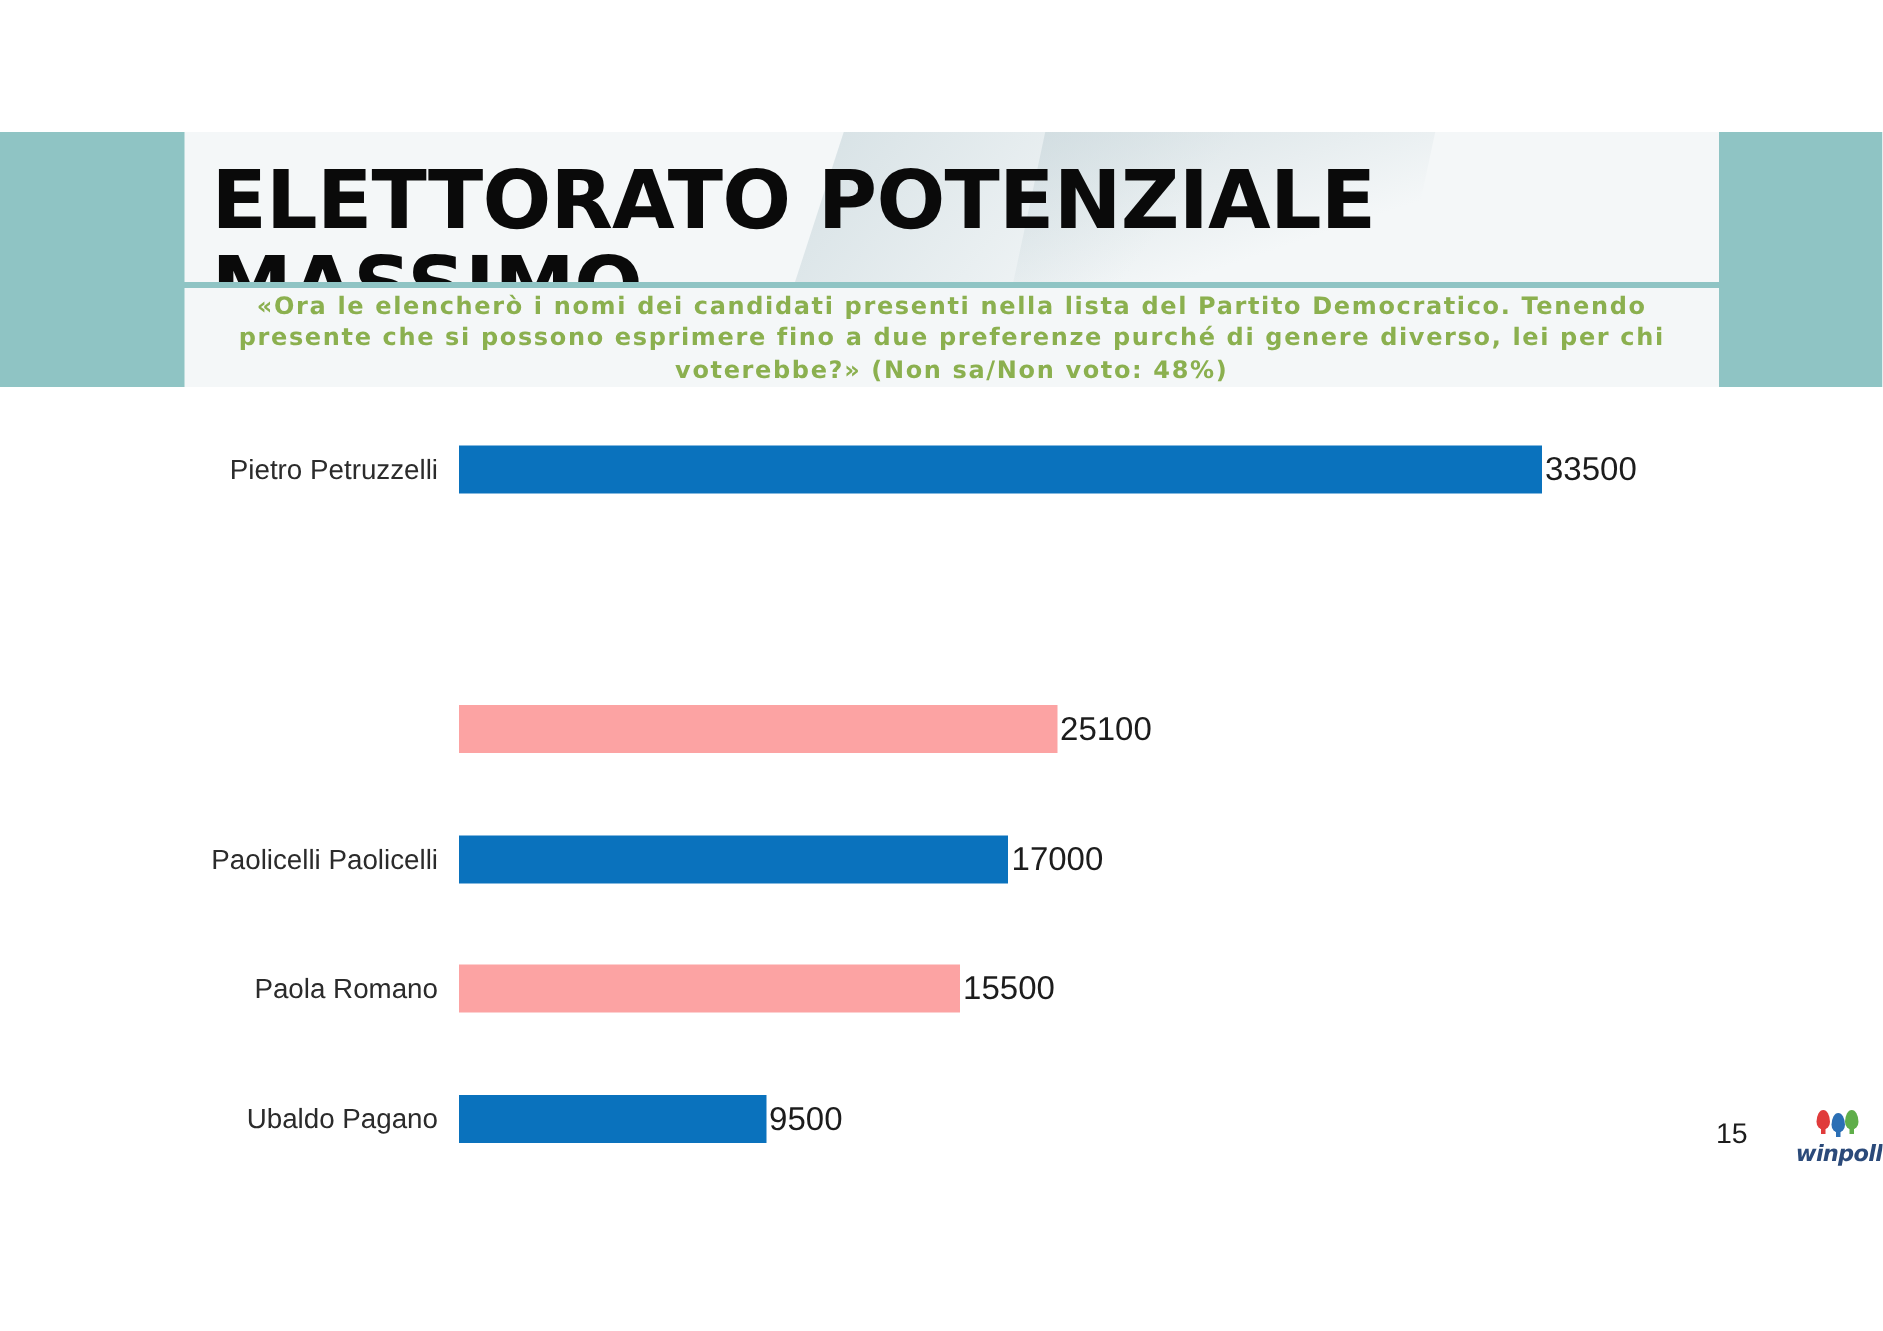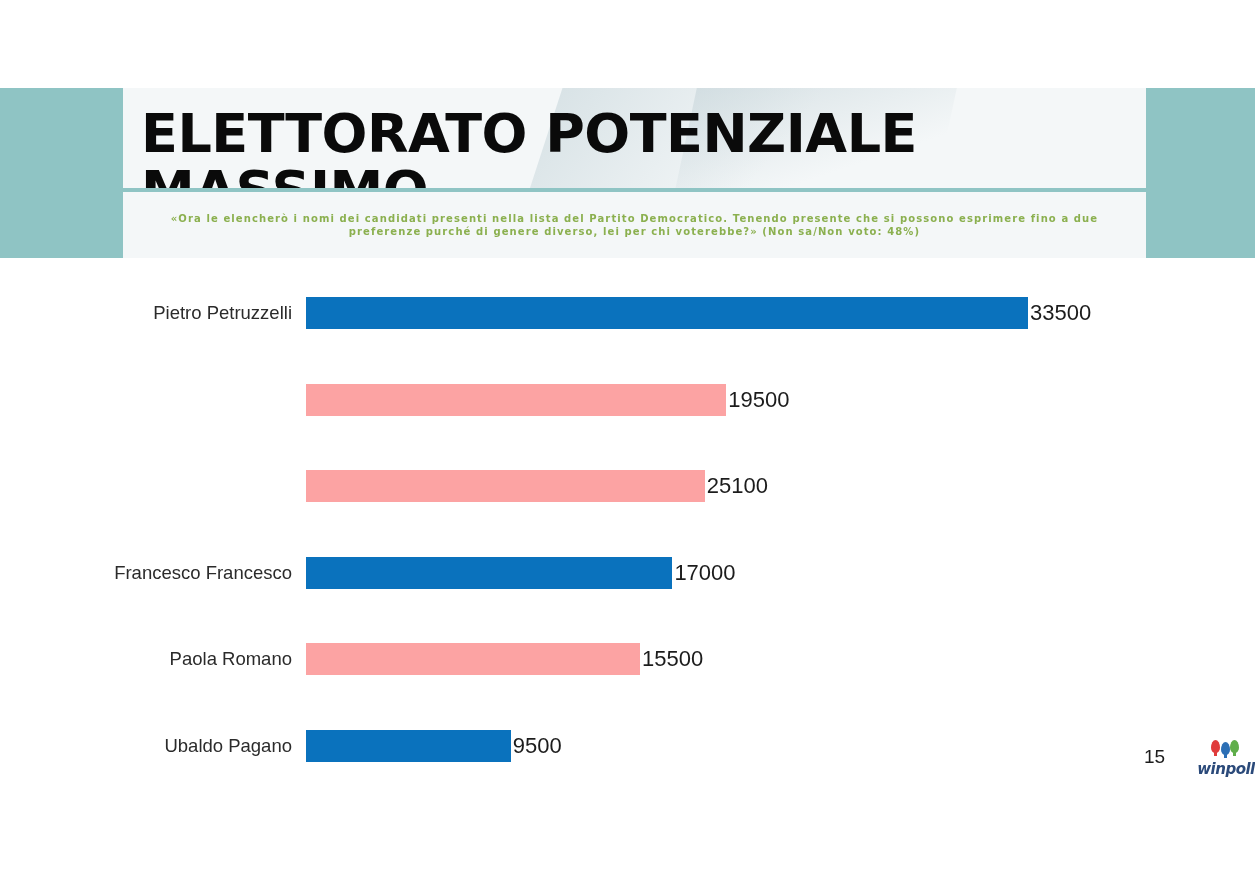--- a/index.html
+++ b/index.html
@@ -75,21 +75,21 @@
     display: flex;
     align-items: center;
     justify-content: center;
   }
   .question-text {
     margin: 0;
     padding: 0 24px;
     text-align: center;
     font-family: "DejaVu Sans", sans-serif;
     font-weight: 700;
-    font-size: 10px;
+    font-size: 16px;
     letter-spacing: 1.1px;
     line-height: 1.35;
     color: #8bb04f;
   }
 
   
   .chart {
     position: absolute;
     left: 0;
     top: 270px;
@@ -199,33 +199,29 @@
 
 <div class="chart" id="chart">
     <div class="bar-row">
       <div class="cat-label">Pietro Petruzzelli</div>
       <div class="bar-track">
         <div class="bar" style="width: 722px; background: rgb(10, 114, 189);"></div>
         <div class="bar-value">33500</div>
       </div>
     </div>
     <div class="bar-row">
-      <div class="bar-track">
-        <div class="bar" style="width: 420.269px; background: rgb(252, 163, 163);"></div>
-        <div class="bar-value">19500</div>
-      </div>
     </div>
     <div class="bar-row">
       <div class="bar-track">
         <div class="bar" style="width: 398.716px; background: rgb(252, 163, 163);"></div>
         <div class="bar-value">25100</div>
       </div>
     </div>
     <div class="bar-row">
-      <div class="cat-label">Francesco Francesco</div>
+      <div class="cat-label">Paolicelli Paolicelli</div>
       <div class="bar-track">
         <div class="bar" style="width: 366.388px; background: rgb(10, 114, 189);"></div>
         <div class="bar-value">17000</div>
       </div>
     </div>
     <div class="bar-row">
       <div class="cat-label">Paola Romano</div>
       <div class="bar-track">
         <div class="bar" style="width: 334.06px; background: rgb(252, 163, 163);"></div>
         <div class="bar-value">15500</div>

